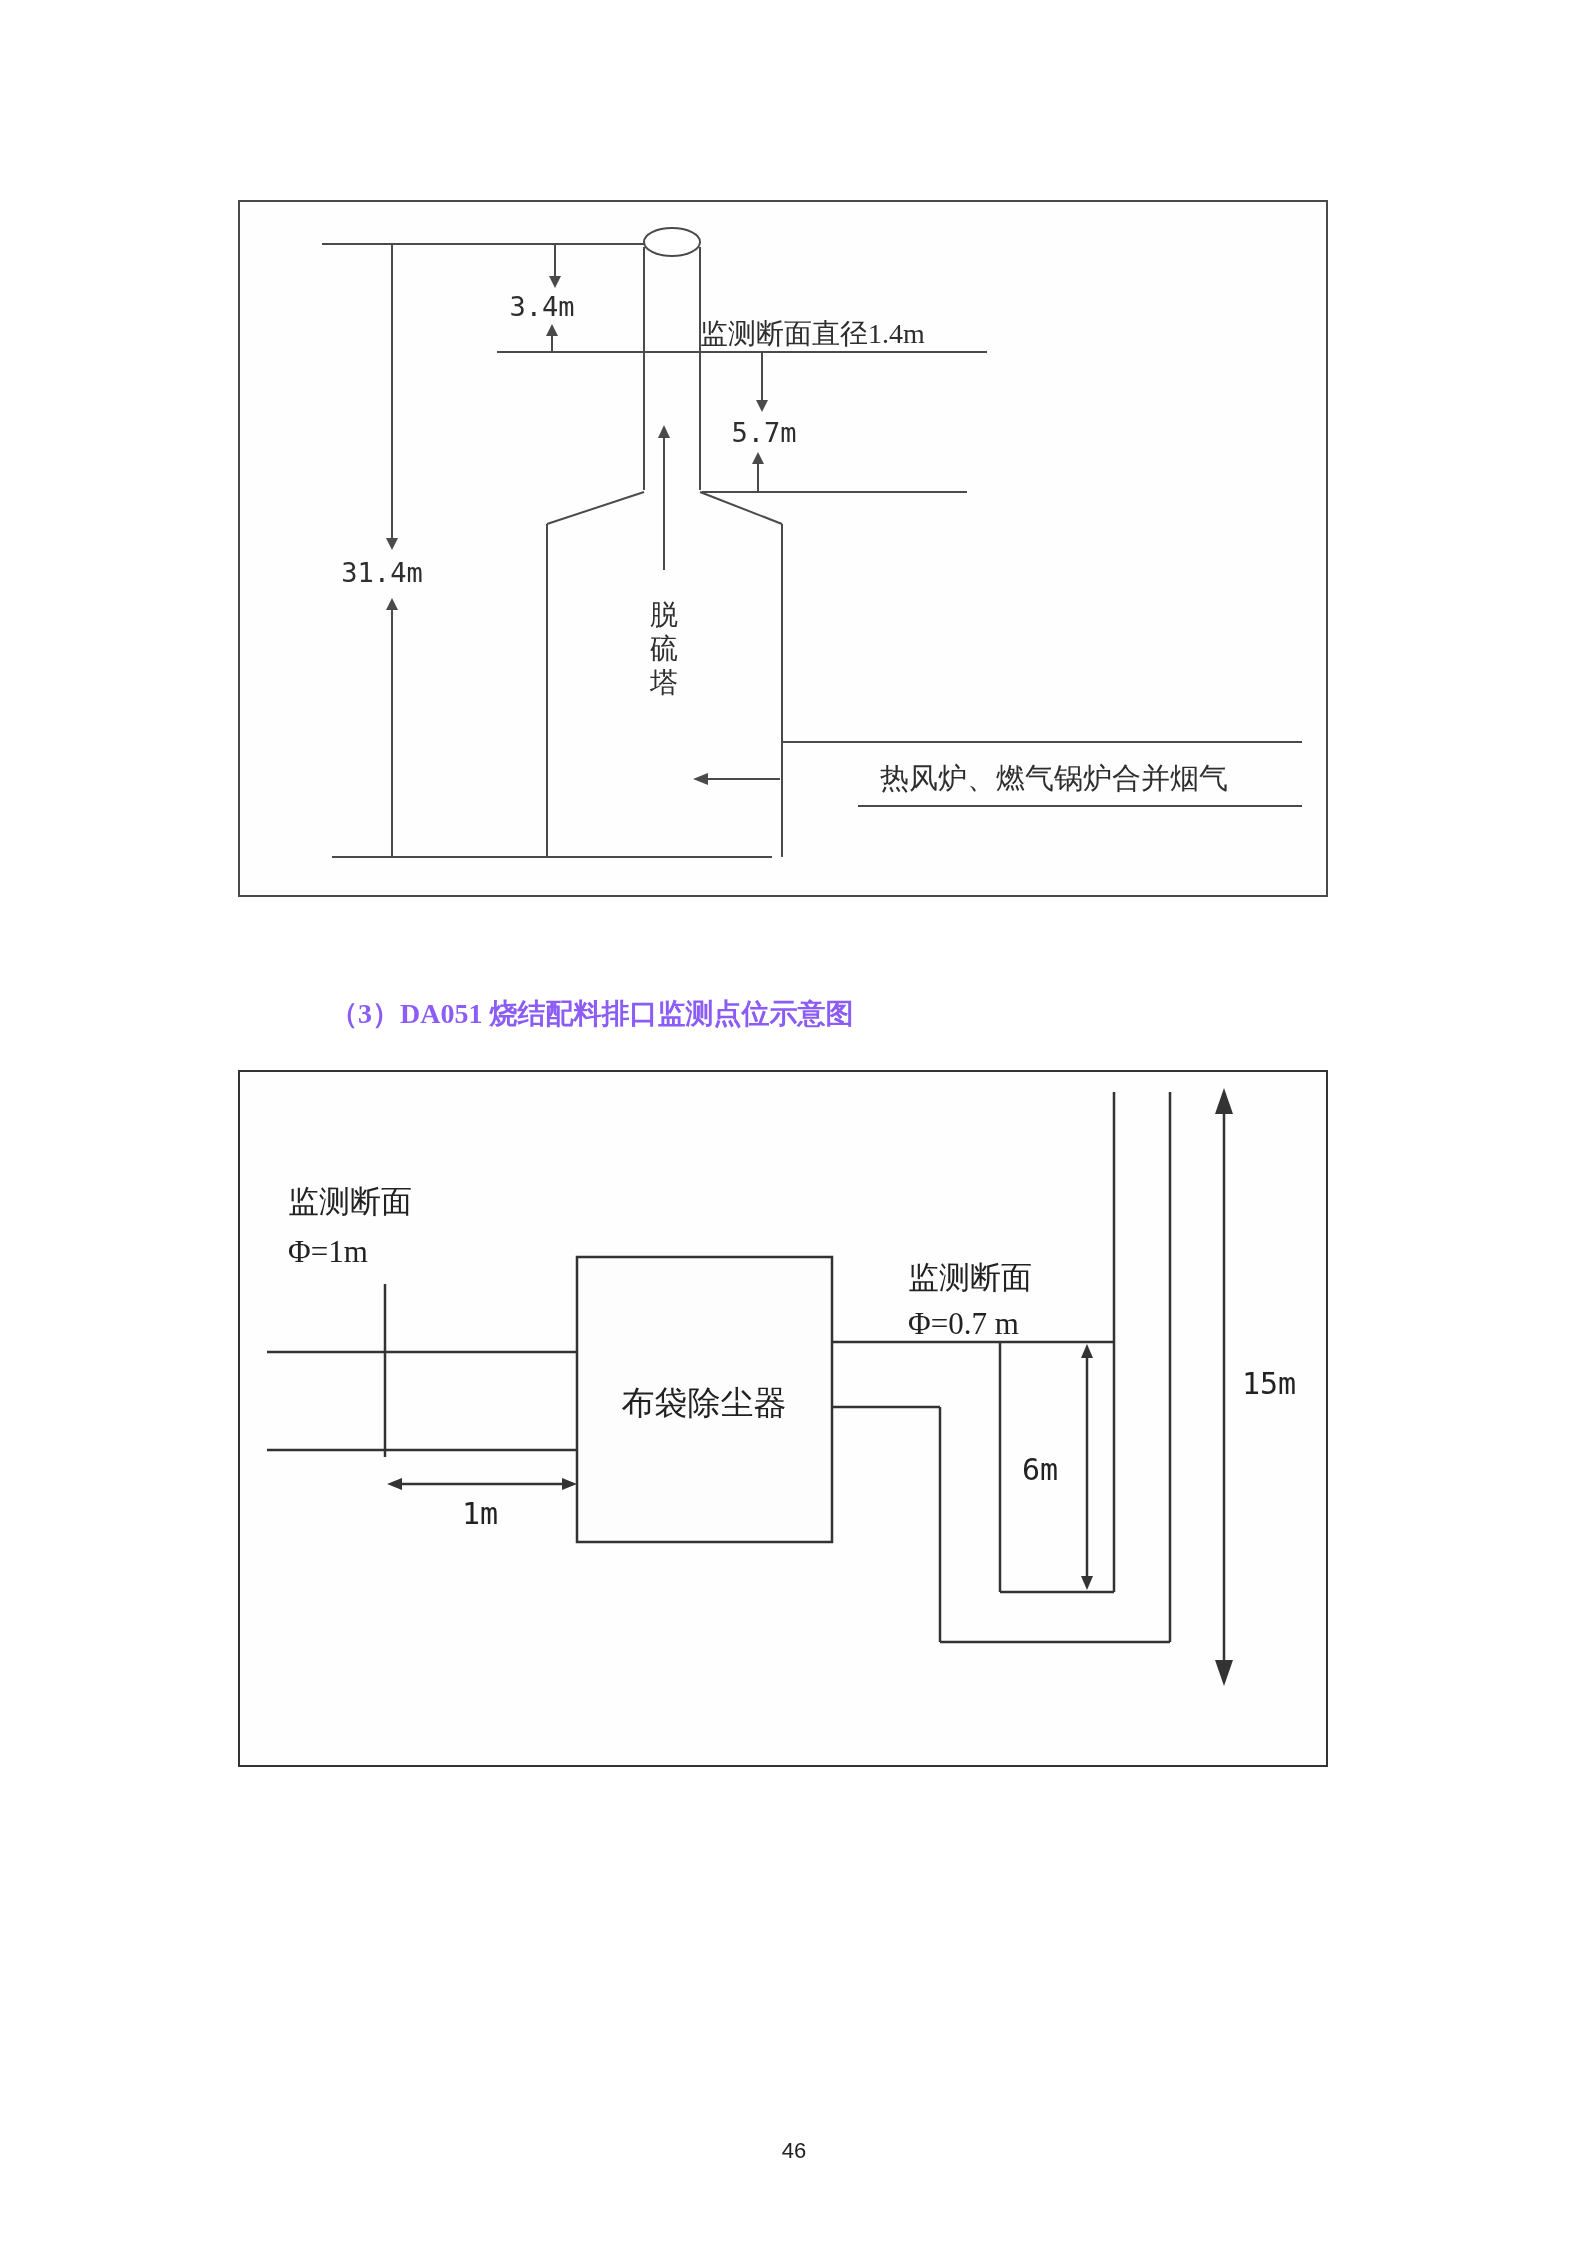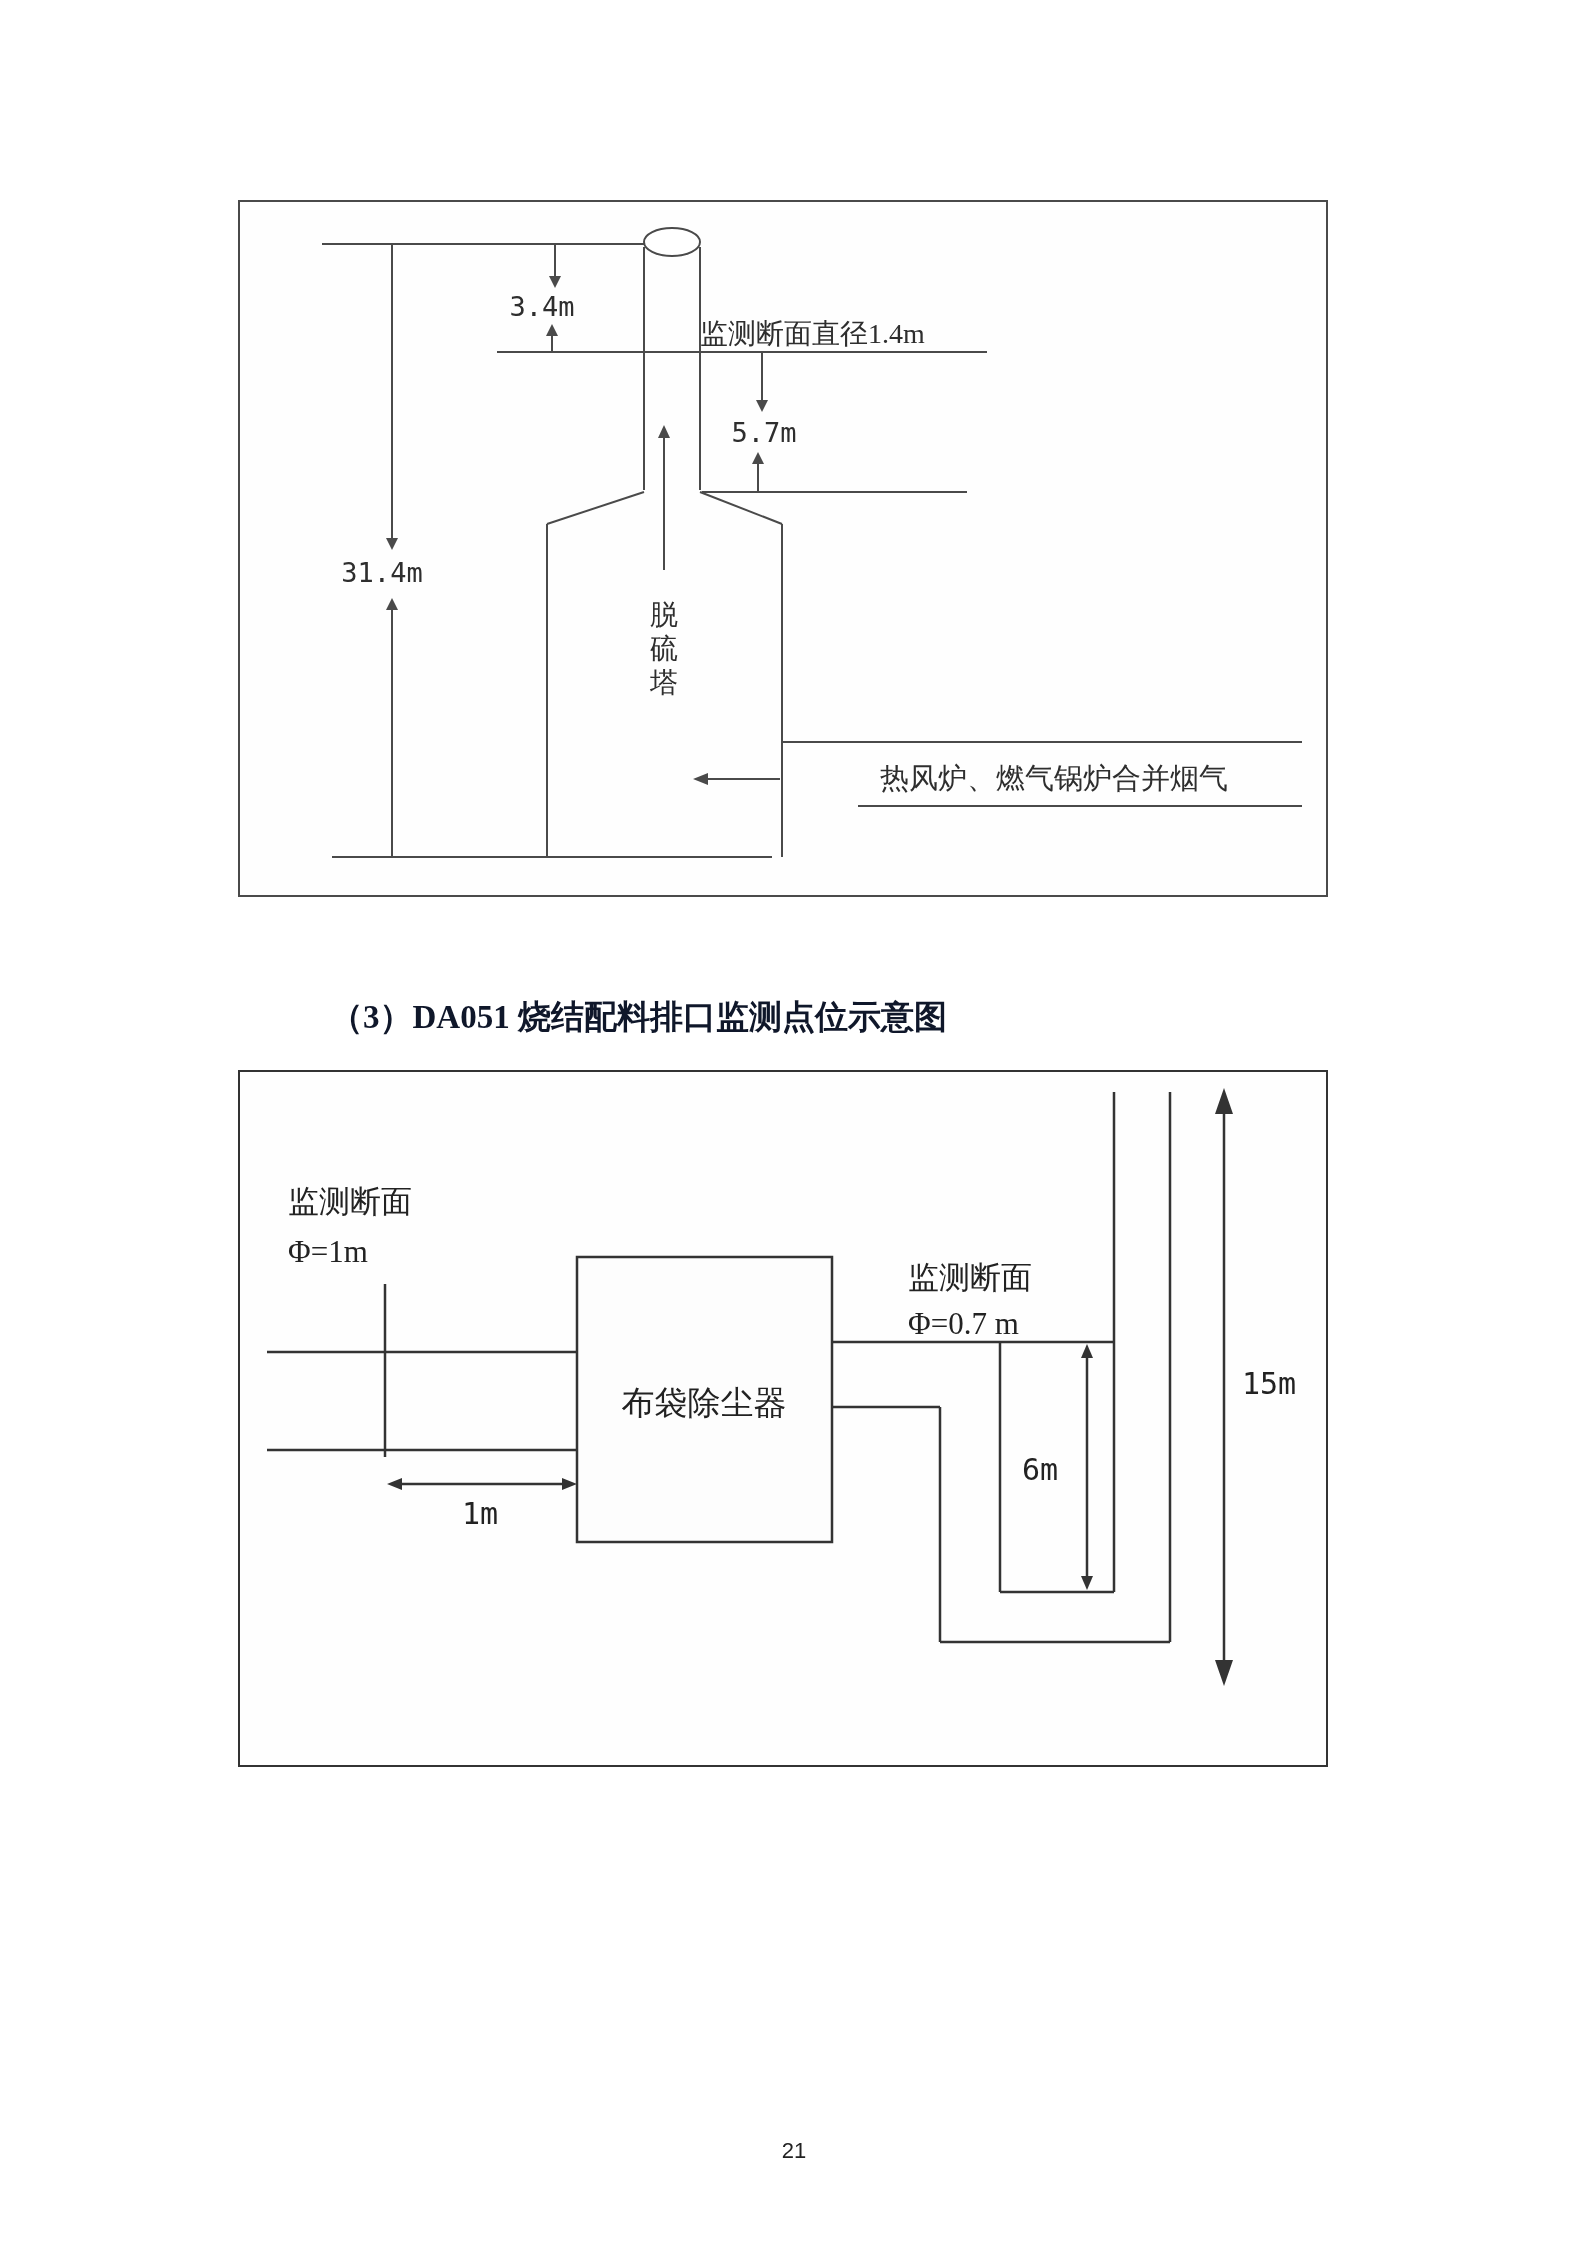--- a/index.html
+++ b/index.html
@@ -18,23 +18,23 @@
     width: 1090px;
     height: 697px;
     border: 2px solid #4a4a4a;
     background: #fefefe;
   }
   .figure-box.first  { top: 200px; }
   .figure-box.second { top: 1070px; border-color: #333; }
   .caption {
     position: absolute;
     font-family: "Liberation Serif", serif;
-    font-size: 33px;
+    font-size: 28px;
     font-weight: 600;
-    color: #0f172a;
+    color: #8b5cf6;
     white-space: nowrap;
   }
   .caption.c3 { left: 330px; top: 995px; }
   .caption.c4 { left: 320px; top: 1945px; }
   .page-number {
     position: absolute;
     top: 2138px;
     left: 0;
     width: 100%;
     text-align: center;
@@ -194,15 +194,15 @@
       <g>
         <line x1="984" y1="40" x2="984" y2="590"></line>
         <polygon points="975,42 993,42 984,16"></polygon>
         <polygon points="975,588 993,588 984,614"></polygon>
         <text class="dim-text" x="1002" y="322" text-anchor="start">15m</text>
       </g>
     </svg>
   </div>
 
 
-  <div class="page-number">21</div>
+  <div class="page-number">46</div>
 
 </div>
 
 </body></html>

